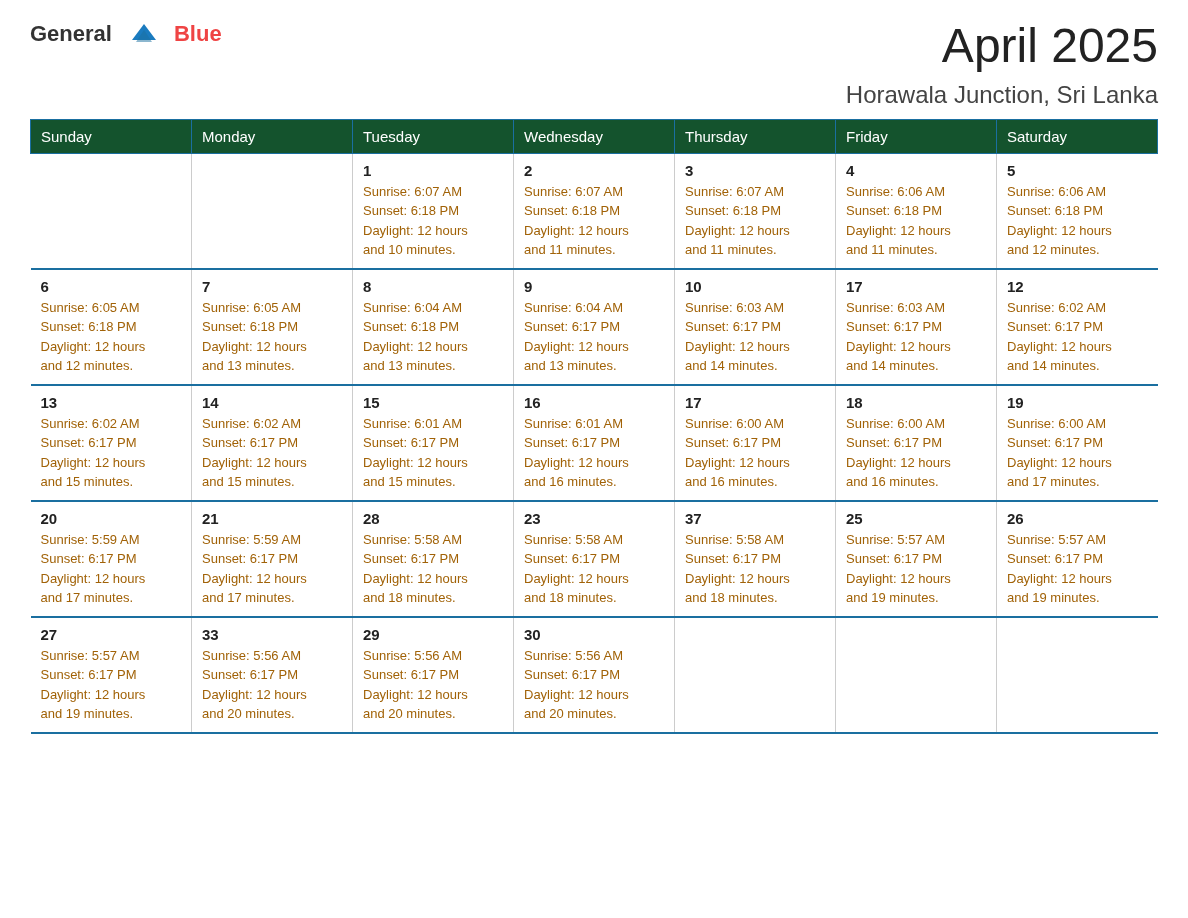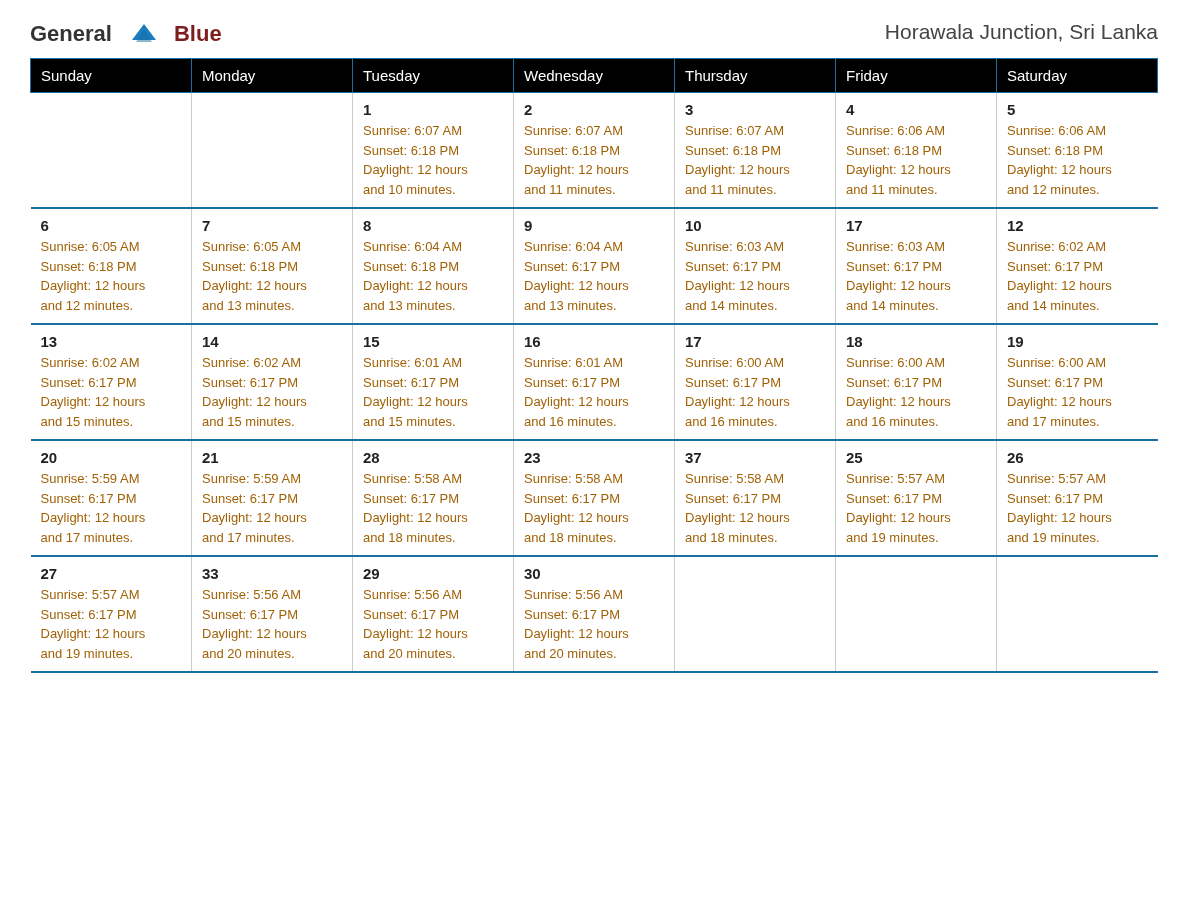--- a/index.html
+++ b/index.html
@@ -22,48 +22,49 @@
       gap: 16px;
     }
     .logo-text-general {
       font-size: 22px;
       font-weight: bold;
       color: #333;
     }
     .logo-text-blue {
       font-size: 22px;
       font-weight: bold;
-      color: #7f1d1d;
+      color: #ef4444;
     }
     .logo-icon {
       width: 28px;
       height: 28px;
       margin-left: 2px;
     }
     .title-block {
       text-align: right;
     }
     .title-block h1 {
       font-size: 48px;
       font-weight: normal;
       color: #222;
       line-height: 1.1;
     }
     .title-block h2 {
-      font-size: 21px;
+      font-size: 24px;
       font-weight: normal;
       color: #444;
+      margin-top: 8px;
     }
     table {
       width: 100%;
       border-collapse: collapse;
       margin-top: 5px;
     }
     thead tr th {
-      background-color: #000000;
+      background-color: #14532d;
       color: #fff;
       padding: 8px 10px;
       font-size: 15px;
       font-weight: normal;
       text-align: left;
       border: 1px solid #1a6fa0;
     }
     tbody tr {
       border-bottom: 2px solid #1a6fa0;
     }
@@ -100,20 +101,21 @@
 <div class="header">
   <div class="logo">
     <span class="logo-text-general">General</span>
     <svg class="logo-icon" viewBox="0 0 28 28" xmlns="http://www.w3.org/2000/svg">
       <polygon points="14,4 26,20 2,20" fill="#1a7bbf"></polygon>
       <polygon points="14,10 22,22 6,22" fill="#1a6fa0" opacity="0.5"></polygon>
     </svg>
     <span class="logo-text-blue">Blue</span>
   </div>
   <div class="title-block">
+    <h1>April 2025</h1>
     <h2>Horawala Junction, Sri Lanka</h2>
   </div>
 </div>
 
 <table>
   <thead>
     <tr>
     <th>Sunday</th>
         <th>Monday</th>
         <th>Tuesday</th>

